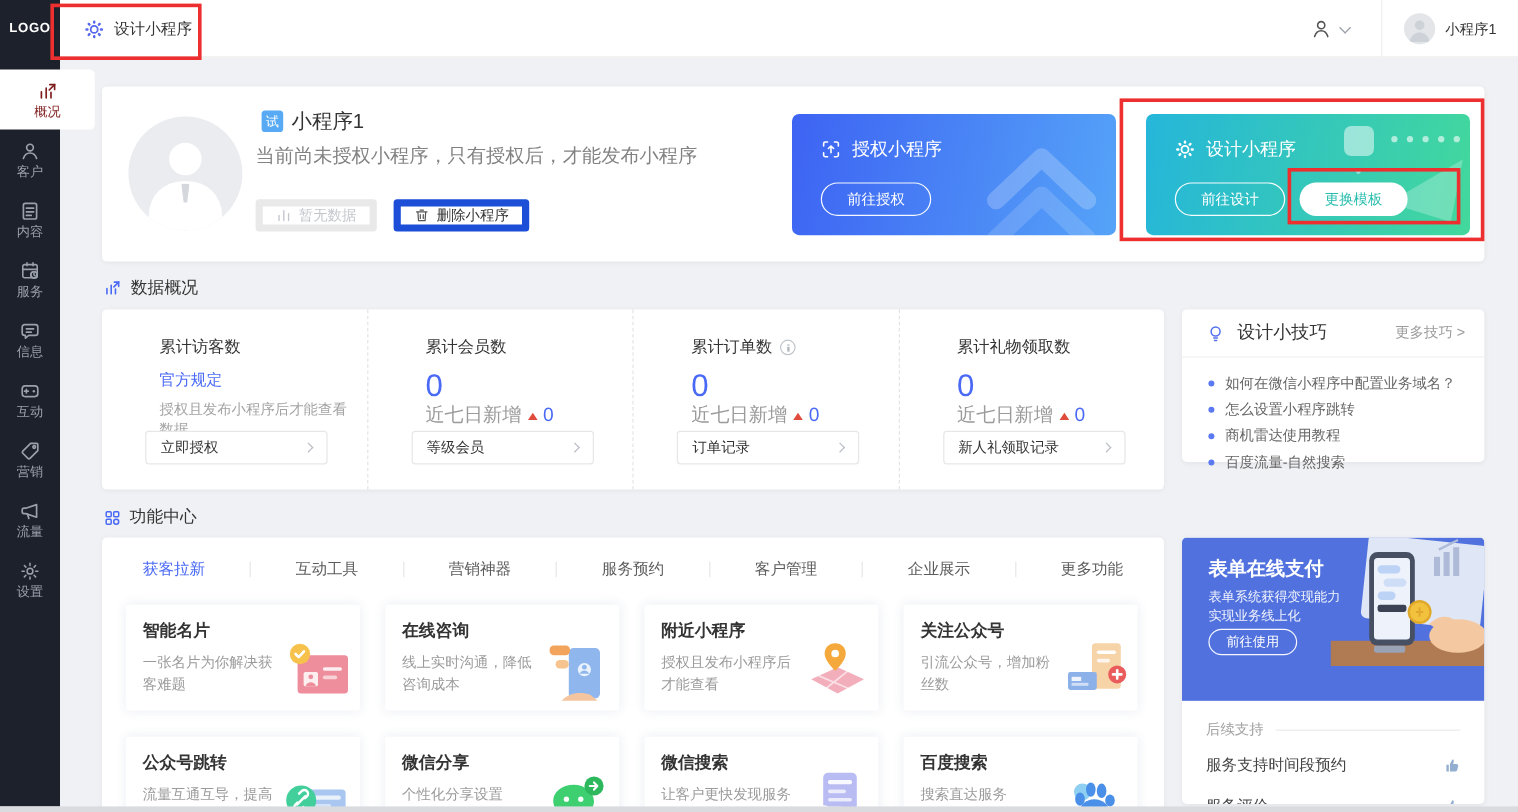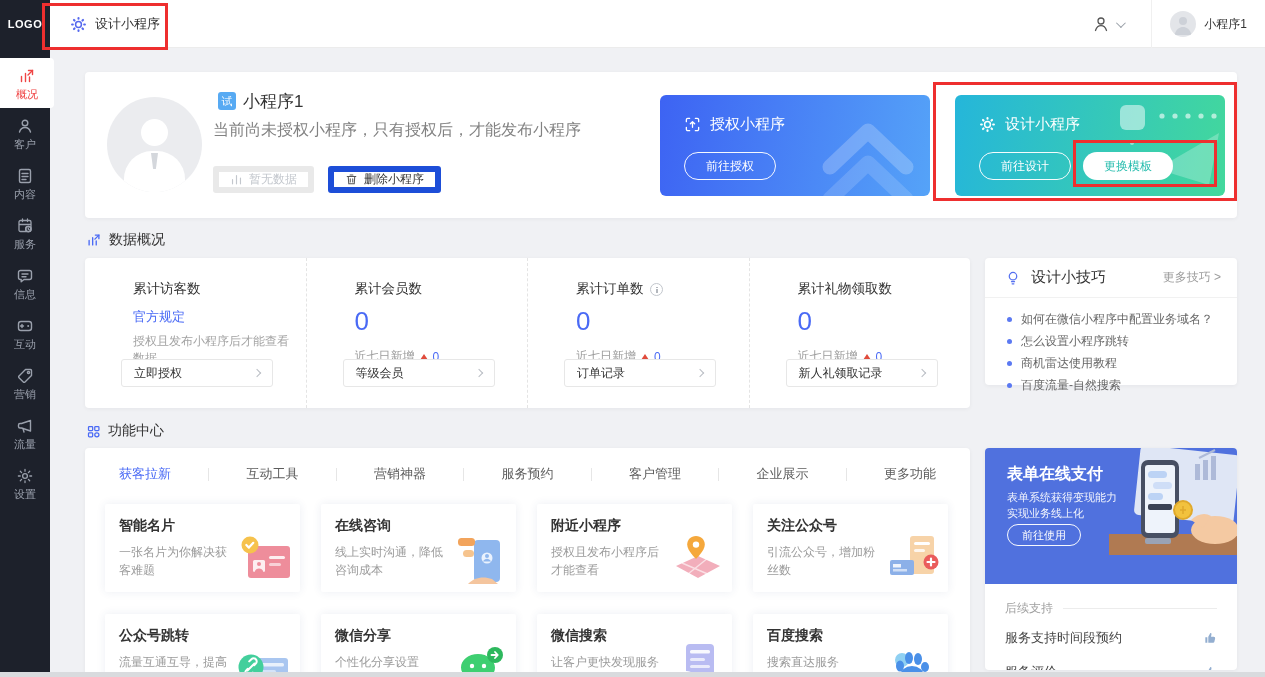--- a/index.html
+++ b/index.html
@@ -18,21 +18,21 @@
   .user-box { display:flex; align-items:center; gap:8px; padding:0 18px; }
   .avatar-sm { width:26px; height:26px; border-radius:50%; background:#e3e5e9; display:flex; align-items:center; justify-content:center; overflow:hidden; }
   .user-box span { font-size:12px; color:#333; }
 
   
   .sidebar { position:absolute; left:0; top:0; width:50px; height:672px; background:#1d212b; z-index:6; }
   .logo { height:48px; display:flex; align-items:center; justify-content:center; color:#fff; font-size:11px; font-weight:bold; letter-spacing:.5px; }
   .nav { padding-top:10px; }
   .nav-item { width:50px; height:50px; display:flex; flex-direction:column; align-items:center; justify-content:center; gap:3px; color:#9aa0ac; cursor:pointer; }
   .nav-item .nav-label { font-size:11px; line-height:12px; }
-  .nav-item.active { width:54px; background:#fff; color:#ef4444; border-radius:0 4px 4px 0; }
+  .nav-item.active { width:79px; background:#fff; color:#7f1d1d; border-radius:0 4px 4px 0; }
   .nav-item svg { display:block; }
 
   
   .card { position:absolute; background:#fff; border-radius:4px; box-shadow:0 1px 4px rgba(0,21,41,.05); }
 
   
   .profile-card { left:85px; top:72px; width:1152px; height:146px; }
   .avatar-big { position:absolute; left:22px; top:25px; width:95px; height:95px; border-radius:50%; background:#ebecef; overflow:hidden; }
   .avatar-big .head { position:absolute; left:34px; top:22px; width:27px; height:27px; border-radius:50%; background:#fff; }
   .avatar-big .body { position:absolute; left:17px; top:54px; width:61px; height:50px; border-radius:28px 28px 0 0; background:#fff; }
@@ -58,21 +58,21 @@
   .section-label { position:absolute; display:flex; align-items:center; gap:7px; font-size:14px; color:#333; }
 
   
   .stats-card { left:85px; top:258px; width:885px; height:150px; display:flex; }
   .stat-col { flex:1; position:relative; padding:22px 0 0 48px; }
   .stat-col + .stat-col { border-left:1px dashed #e4e4e4; }
   .stat-title { font-size:13.5px; color:#333; font-weight:500; display:flex; align-items:center; gap:6px; }
   .stat-link { margin-top:10px; font-size:13px; color:#4a6af5; cursor:pointer; }
   .stat-desc { margin-top:7px; font-size:12px; color:#a3a3a3; line-height:17px; width:170px; }
   .stat-value { margin-top:8px; font-size:26px; line-height:30px; color:#4a6af5; font-weight:400; }
-  .stat-trend { margin-top:12px; font-size:12px; color:#9b9b9b; display:flex; align-items:center; gap:5px; }
+  .stat-trend { margin-top:0; font-size:16px; color:#9b9b9b; display:flex; align-items:center; gap:5px; }
   .tri-up { width:0; height:0; border-left:4px solid transparent; border-right:4px solid transparent; border-bottom:6px solid #e04b3c; }
   .trend-num { color:#4a6af5; }
   .stat-btn { position:absolute; left:36px; bottom:21px; width:152px; height:28px; border:1px solid #e7e7e7; border-radius:3px; background:#fff; display:flex; align-items:center; justify-content:space-between; padding:0 12px; font-size:12px; color:#333; cursor:pointer; }
   .chev-right { width:6px; height:6px; border-right:1px solid #b9bdc4; border-top:1px solid #b9bdc4; transform:rotate(45deg); }
   .info-icon { width:13px; height:13px; border:1px solid #c2c6cc; border-radius:50%; position:relative; }
   .info-icon::before { content:""; position:absolute; left:5.5px; top:3px; width:1.5px; height:1.5px; background:#b3b7bd; }
   .info-icon::after { content:""; position:absolute; left:5.5px; top:5.5px; width:1.5px; height:4px; background:#b3b7bd; }
 
   
   .tips-card { left:985px; top:258px; width:252px; height:127px; }

